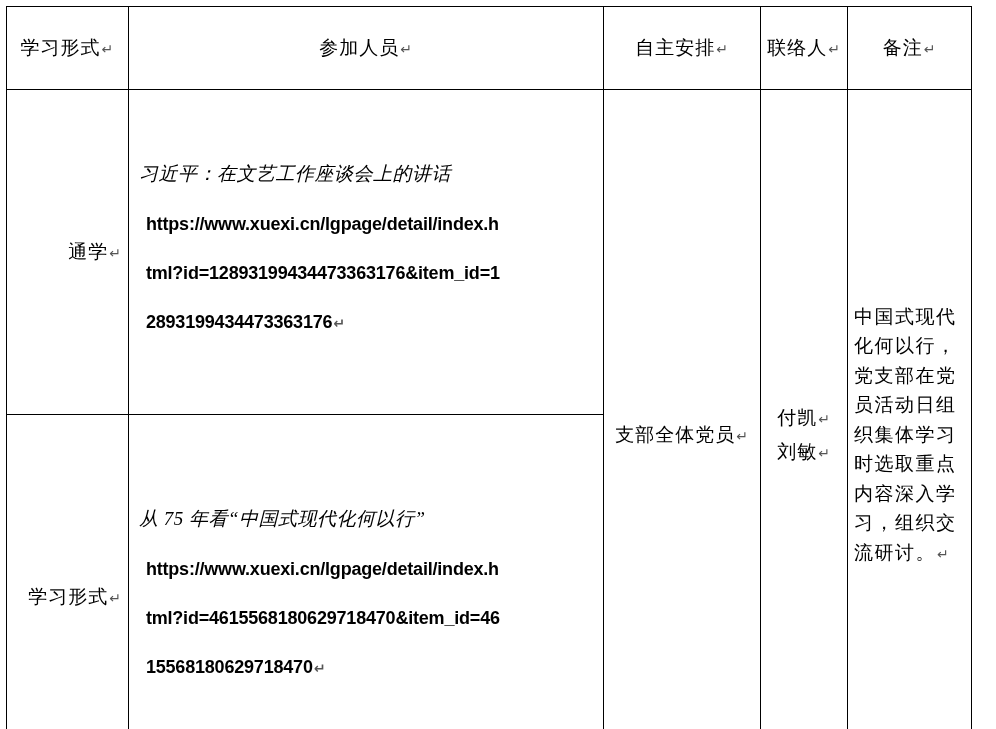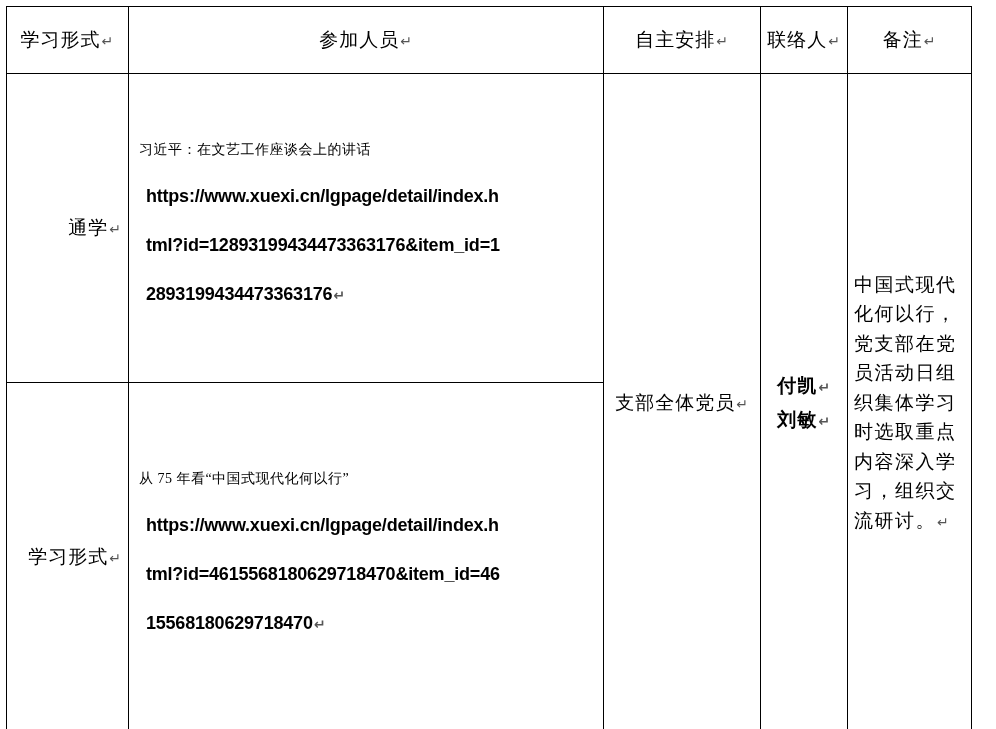--- a/index.html
+++ b/index.html
@@ -17,21 +17,21 @@
   .doc-table {
     border-collapse: collapse;
     width: 966px;
     margin-left: 6px;
     margin-top: 6px;
     table-layout: fixed;
   }
   .doc-table td {
     border: 1px solid #000000;
     vertical-align: middle;
-    padding: 4px 6px;
+    padding: 12px 6px;
     font-size: 19px;
     line-height: 1.55;
   }
   .col-form   { width: 118px; }
   .col-content{ width: 460px; }
   .col-people { width: 152px; }
   .col-contact{ width: 84px; }
   .col-remark { width: 120px; }
 
   .header-cell {
@@ -48,36 +48,37 @@
   .cell-people {
     text-align: center;
     font-size: 19px;
     letter-spacing: 1px;
   }
   .cell-contact {
     text-align: center;
     font-size: 19px;
     letter-spacing: 1px;
   }
-  .contact-line { margin: 4px 0; font-weight: bold; }
+  .contact-line { margin: 4px 0; }
   .cell-remark {
     text-align: left;
     font-size: 19px;
     line-height: 2.05;
     letter-spacing: 1.5px;
     padding-left: 8px;
   }
   .content-body {
     padding: 6px 2px 6px 4px;
   }
   .content-title {
     font-family: "Liberation Serif", "DejaVu Serif", serif;
-    font-size: 14px;
+    font-size: 19px;
     letter-spacing: 0.5px;
     margin: 6px 0 14px 0;
+    font-style: italic;
   }
   .content-url {
     font-family: "Liberation Sans", "DejaVu Sans", sans-serif;
     font-size: 18px;
     font-weight: 600;
     letter-spacing: -0.2px;
     line-height: 2.35;
     word-break: break-all;
     margin: 7px;
   }

